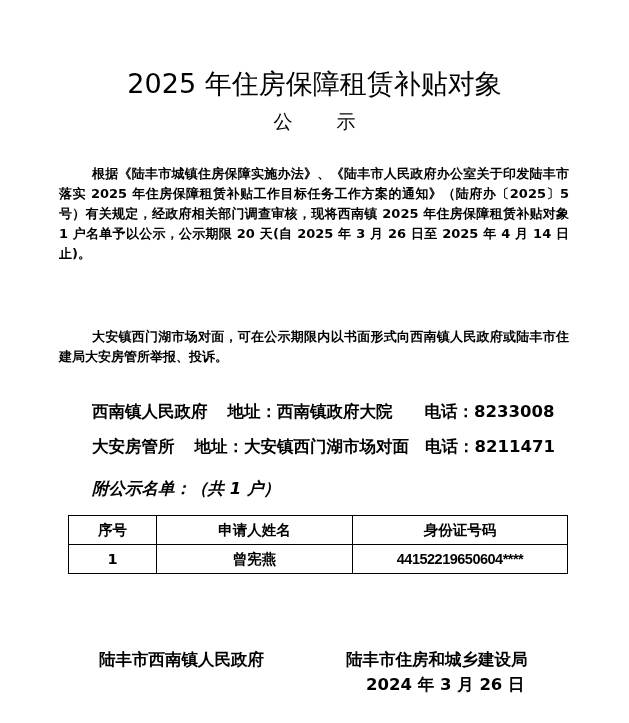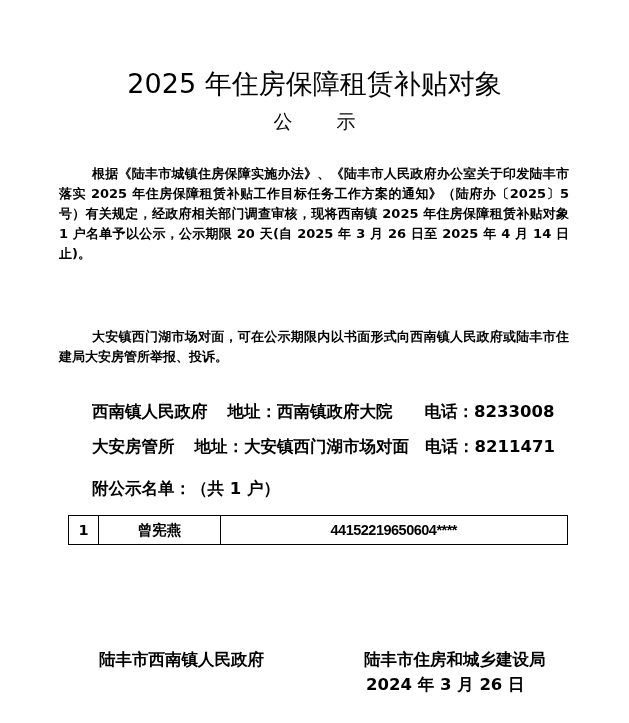--- a/index.html
+++ b/index.html
@@ -24,21 +24,21 @@
     font-size: 13px; font-weight: bold; line-height: 20px;
     text-align: justify; text-align-last: left;
   }
   .p1 { top: 164px; text-indent: 33px; }
   .p2 { top: 327px; text-indent: 33px; }
   .line {
     position: absolute; font-size: 16.5px; font-weight: bold; line-height: 22px; white-space: pre;
   }
   .contact1 { left: 92px; top: 401px; text-align: right; }
   .contact2 { left: 92px; top: 436px; }
-  .list-intro { left: 92px; top: 478px; }
+  .list-intro { left: 92px; top: 478px; font-style: italic; }
   .contact1 .sp1 { display:inline-block; width: 20px; }
   .contact1 .sp2 { display:inline-block; width: 32px; }
   .contact2 .sp1 { display:inline-block; width: 20px; }
   .contact2 .sp2 { display:inline-block; width: 16px; }
   table.roster {
     position: absolute; left: 68px; top: 515px;
     width: 500px; border-collapse: collapse;
     font-size: 14.5px; font-weight: bold;
   }
   table.roster td, table.roster th {
@@ -46,21 +46,21 @@
     text-align: center; font-weight: bold;
   }
   .col1 { width: 87px; }
   .col2 { width: 195px; }
   .col3 { width: 214px; }
   .idnum { font-family: "Liberation Sans", sans-serif; letter-spacing: -0.5px; }
   .sign {
     position: absolute; font-size: 16.5px; font-weight: bold; line-height: 22px; white-space: nowrap;
   }
   .sign-left { left: 91px; top: 649px; padding-left: 8px; }
-  .sign-right { left: 356px; top: 649px; padding-left: 8px; }
+  .sign-right { left: 338px; top: 649px; padding-left: 8px; }
   .sign-date { left: 366px; top: 674px; }
 </style>
 </head>
 <body>
 
 <div>
 
   <div class="title">2025 年住房保障租赁补贴对象</div>
 
   <div class="subtitle">
@@ -72,20 +72,25 @@
   <div class="para p2">大安镇西门湖市场对面，可在公示期限内以书面形式向西南镇人民政府或陆丰市住建局大安房管所举报、投诉。</div>
 
   <div class="line contact1"><span>西南镇人民政府</span><span class="sp1"></span><span>地址：西南镇政府大院</span><span class="sp2"></span><span>电话：8233008</span></div>
 
   <div class="line contact2"><span>大安房管所</span><span class="sp1"></span><span>地址：大安镇西门湖市场对面</span><span class="sp2"></span><span>电话：8211471</span></div>
 
   <div class="line list-intro">附公示名单：（共 1 户）</div>
 
   <table class="roster">
     <tbody>
+        <tr>
+      <th class="col1">序号</th>
+      <th class="col2">申请人姓名</th>
+      <th class="col3">身份证号码</th>
+    </tr>
     <tr>
       <td>1</td>
       <td>曾宪燕</td>
       <td class="idnum">44152219650604****</td>
     </tr>
   </tbody>
     </table>
 
   <div class="sign sign-left">陆丰市西南镇人民政府</div>
   <div class="sign sign-right">陆丰市住房和城乡建设局</div>

